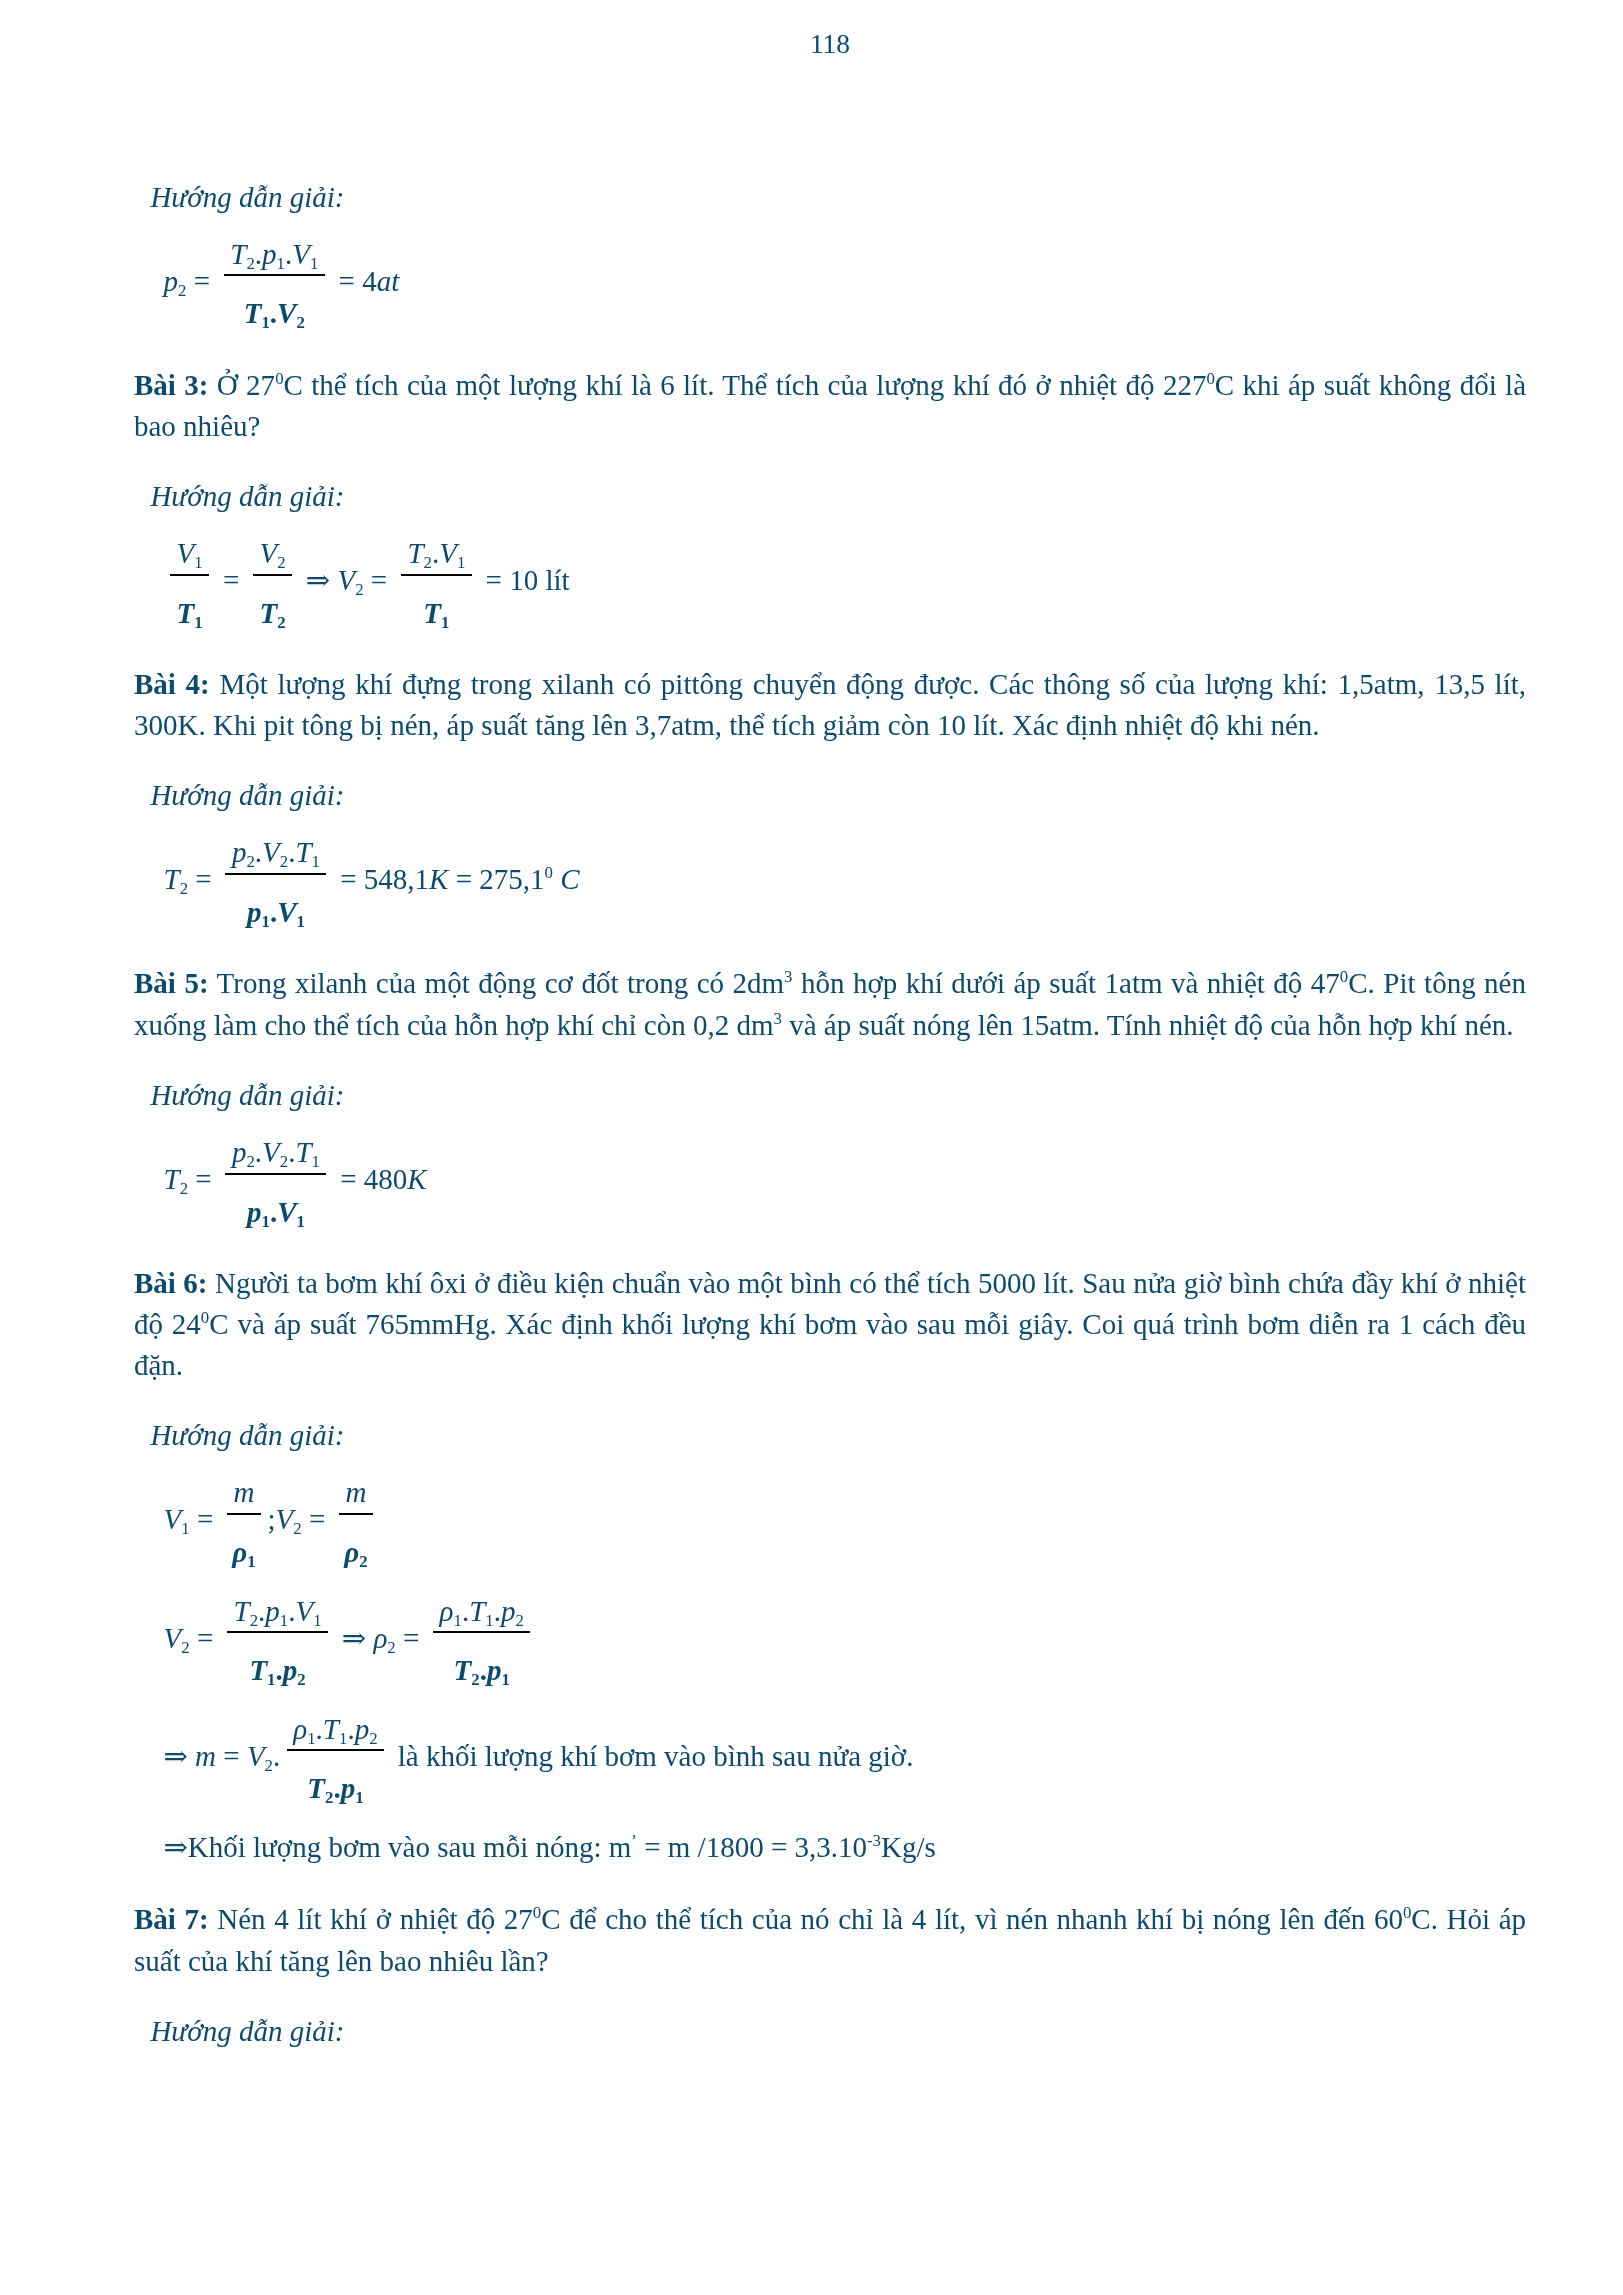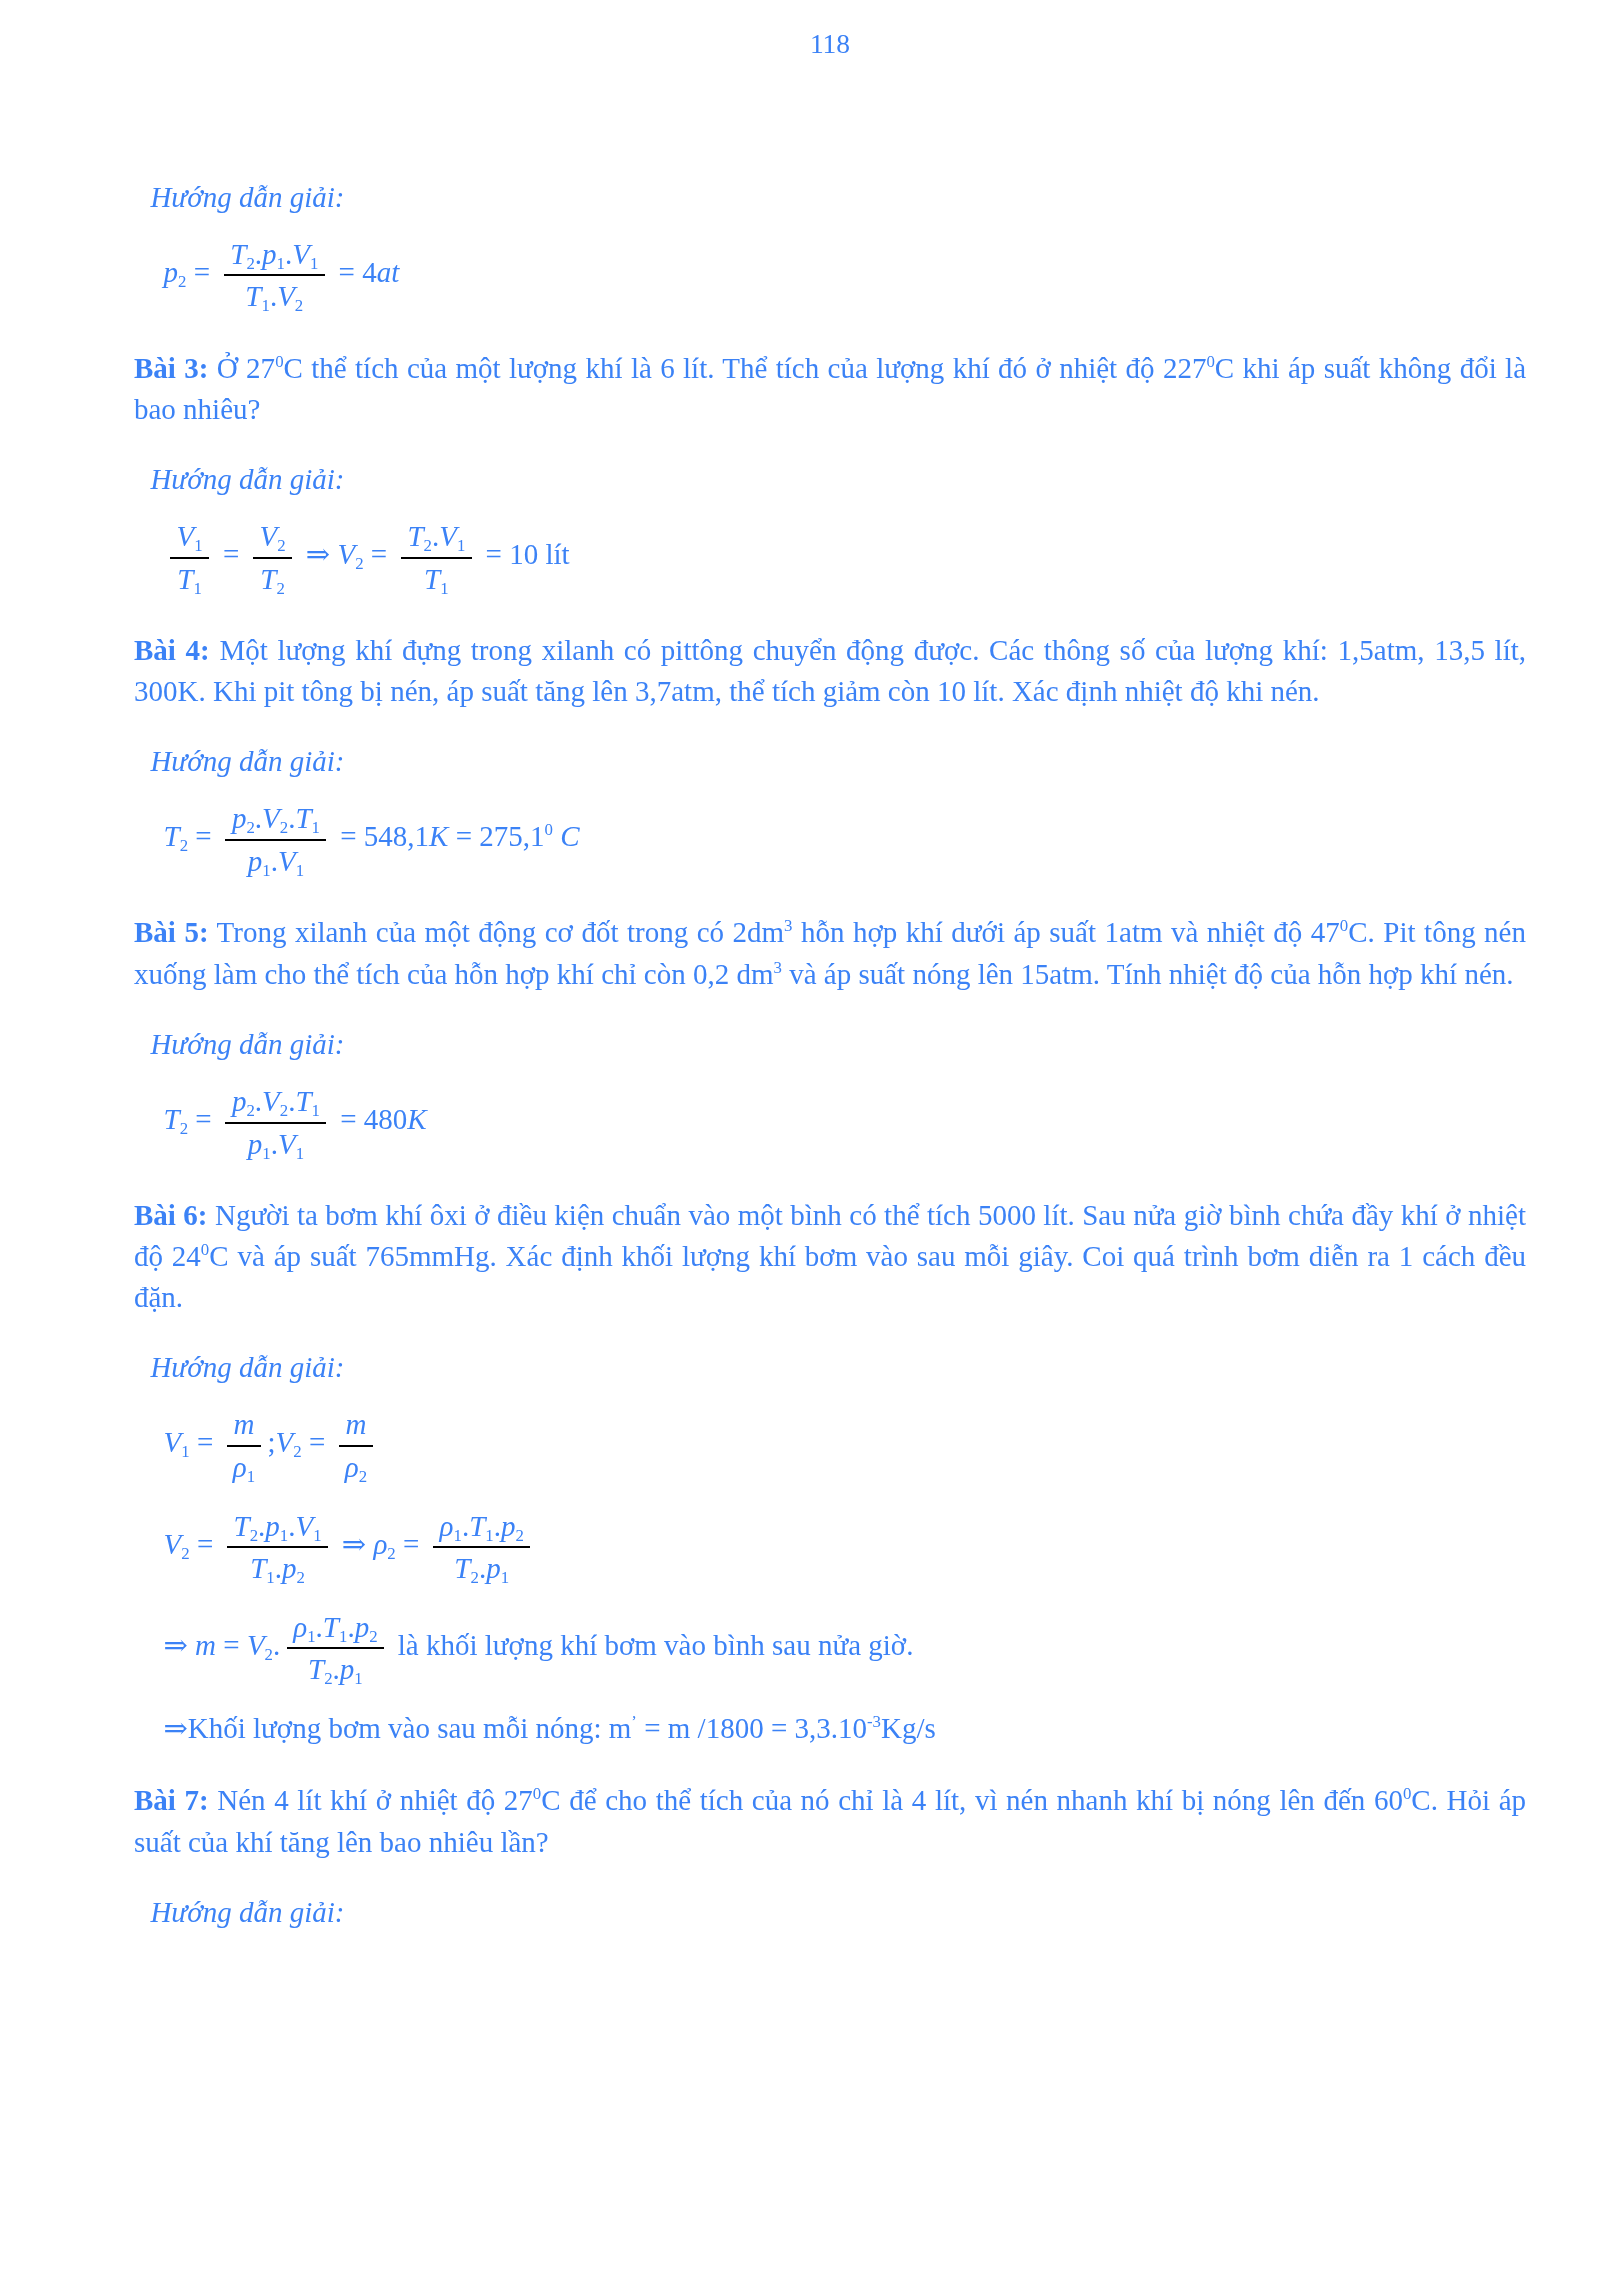--- a/index.html
+++ b/index.html
@@ -1,37 +1,37 @@
 <!DOCTYPE html>
 <html style="font-size:10.5px"><head>
 <meta charset="utf-8">
 <style>
   html,body{margin:0;padding:0;background:#ffffff;}
   .page{
     width:1624px;height:2295px;box-sizing:border-box;position:relative;
-    background:#ffffff;color:#3b82f6;
+    background:#ffffff;color:#0c4a6e;
     font-family:"Liberation Serif","DejaVu Serif",serif;
     font-size:29px;
     padding:27.5px 98px 0 134px;
     overflow:hidden;
   }
   .page-number{text-align:center;font-size:27.5px;margin:0 0 121px 0;}
   .solution{font-style:italic;margin:21px 0 9.2px 16.4px;}
   .para{margin:33px 0;line-height:1.42;text-align:justify;}
   .formula{margin:22px 0 22px 29.5px;line-height:1.3;}
   .b{font-weight:bold;}
   .i{font-style:italic;}
   sub{font-size:58%;vertical-align:-0.3em;line-height:0;}
   sup{font-size:58%;vertical-align:0.65em;line-height:0;}
   .frac{
     display:inline-flex;flex-direction:column;align-items:center;
     text-align:left;vertical-align:middle;margin:0 6.5px;line-height:1.25;
   }
   .frac .fr-num{display:block;border-bottom:2.6px solid #000;padding:0 6.5px 2.6px 6.5px;}
-  .frac .fr-den{display:block;padding-top:2px;}
+  .frac .fr-den{display:block;padding-top:19px;font-weight:bold;}
 </style>
 </head>
 <body>
 
 <div class="page">
 
   <div class="page-number">118</div>
 
   <p class="solution">Hướng dẫn giải:</p>
   <div class="formula"><span class="i">p</span><sub>2</sub><span> = </span><span class="frac">

